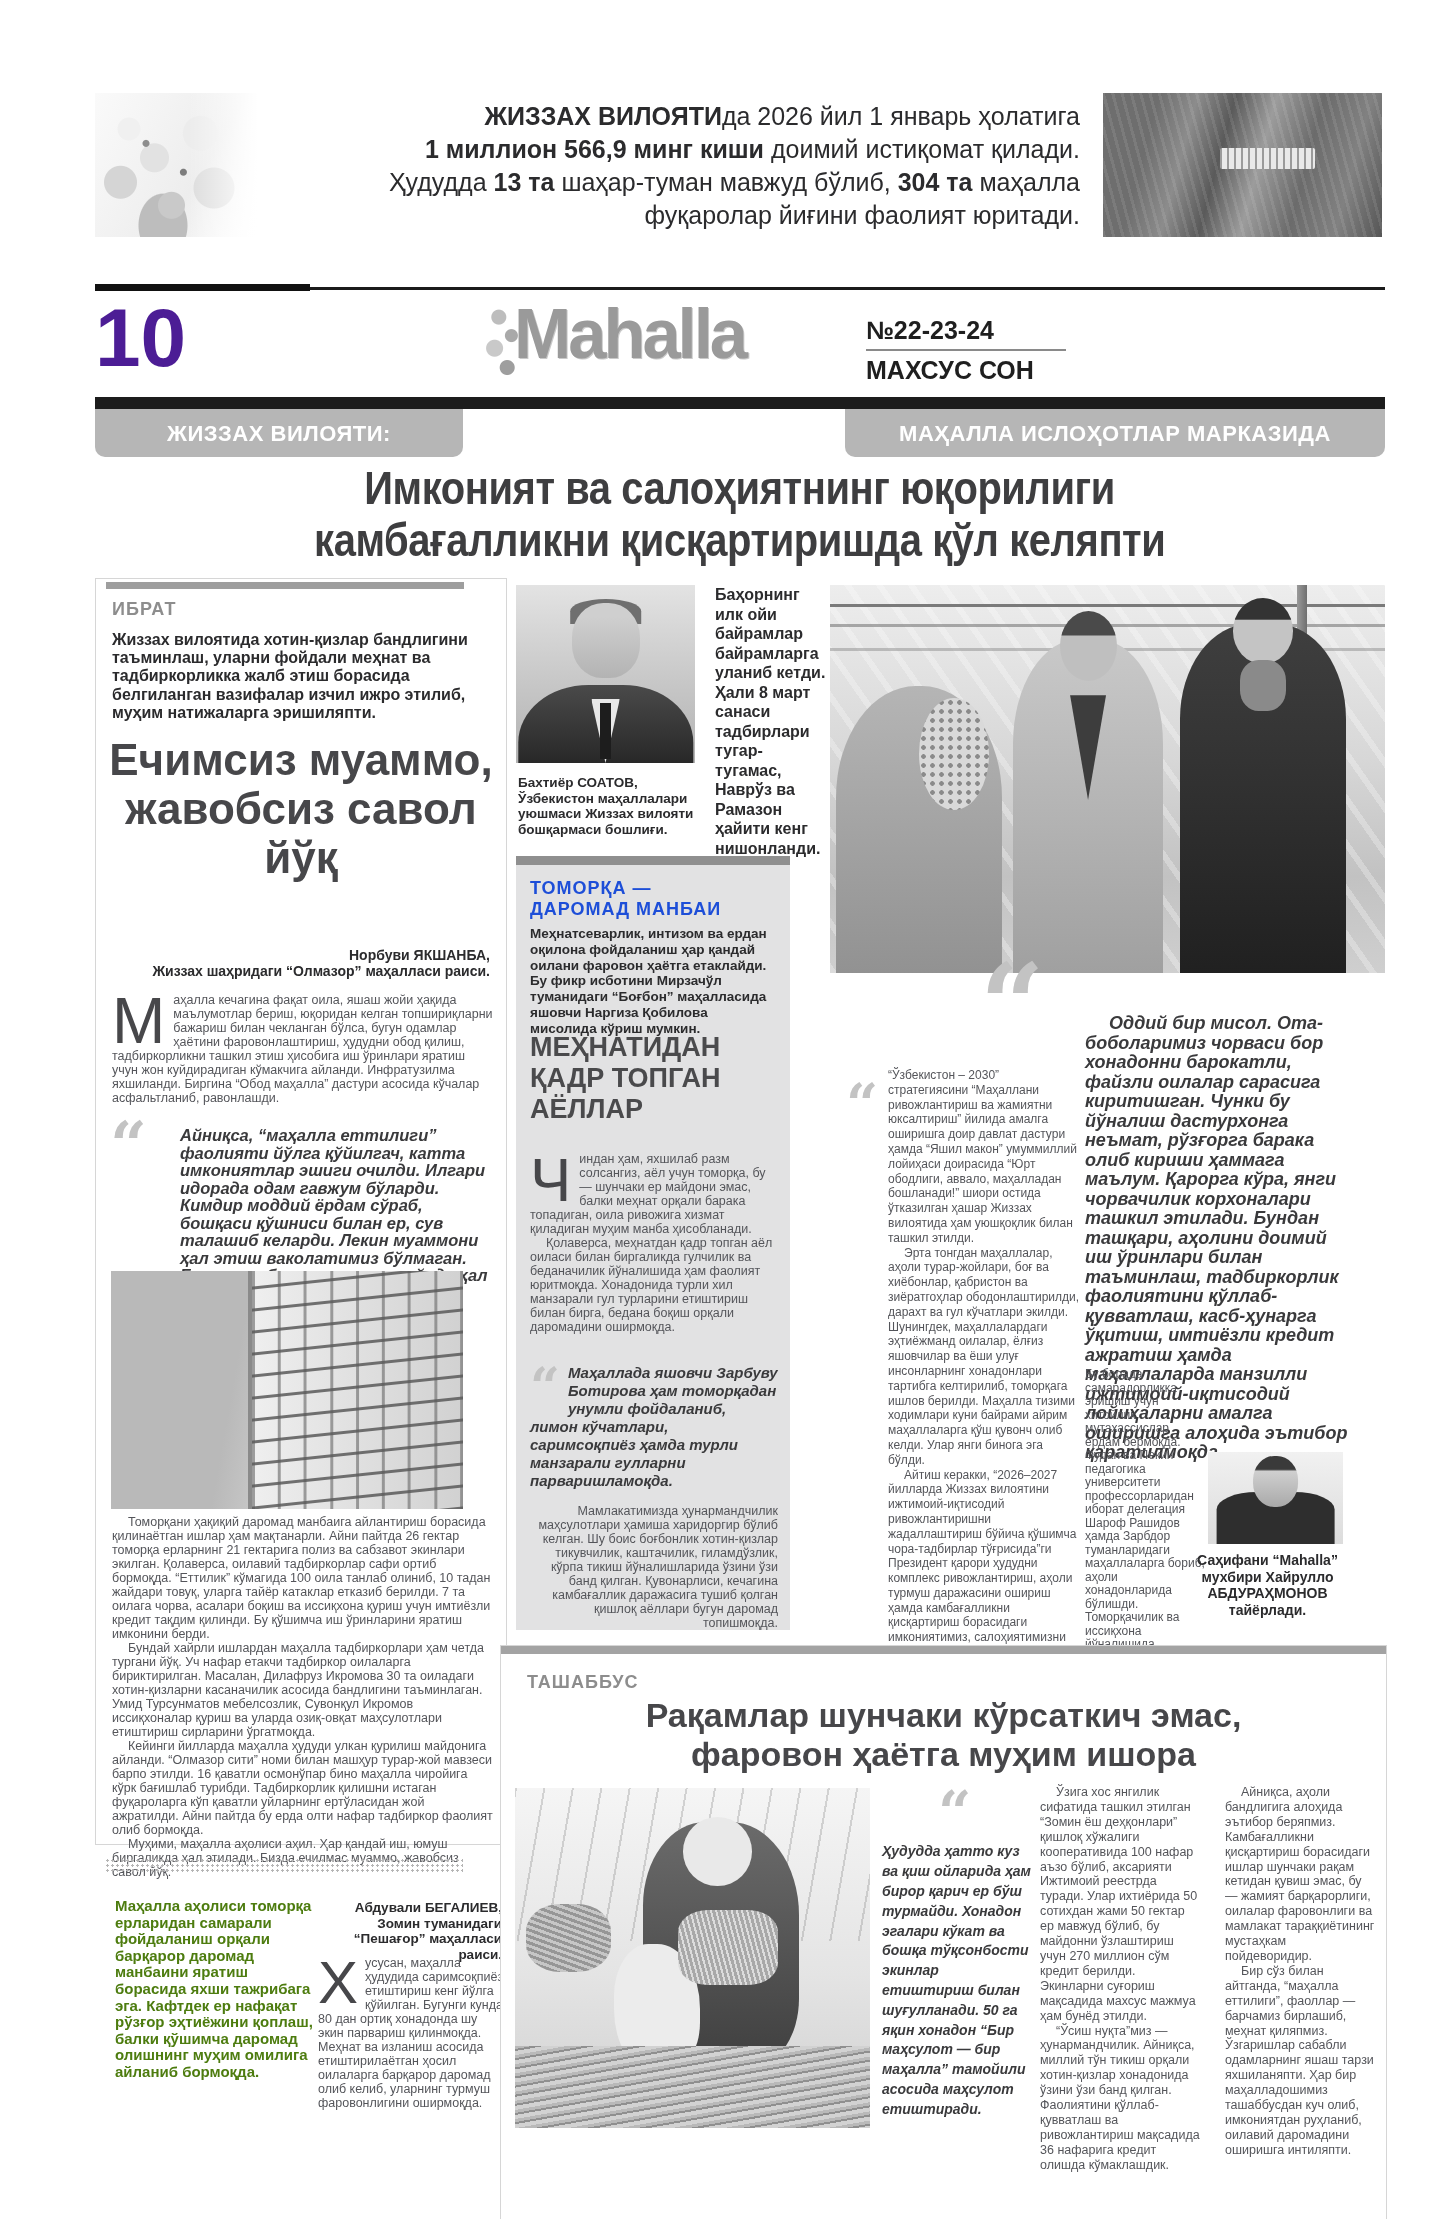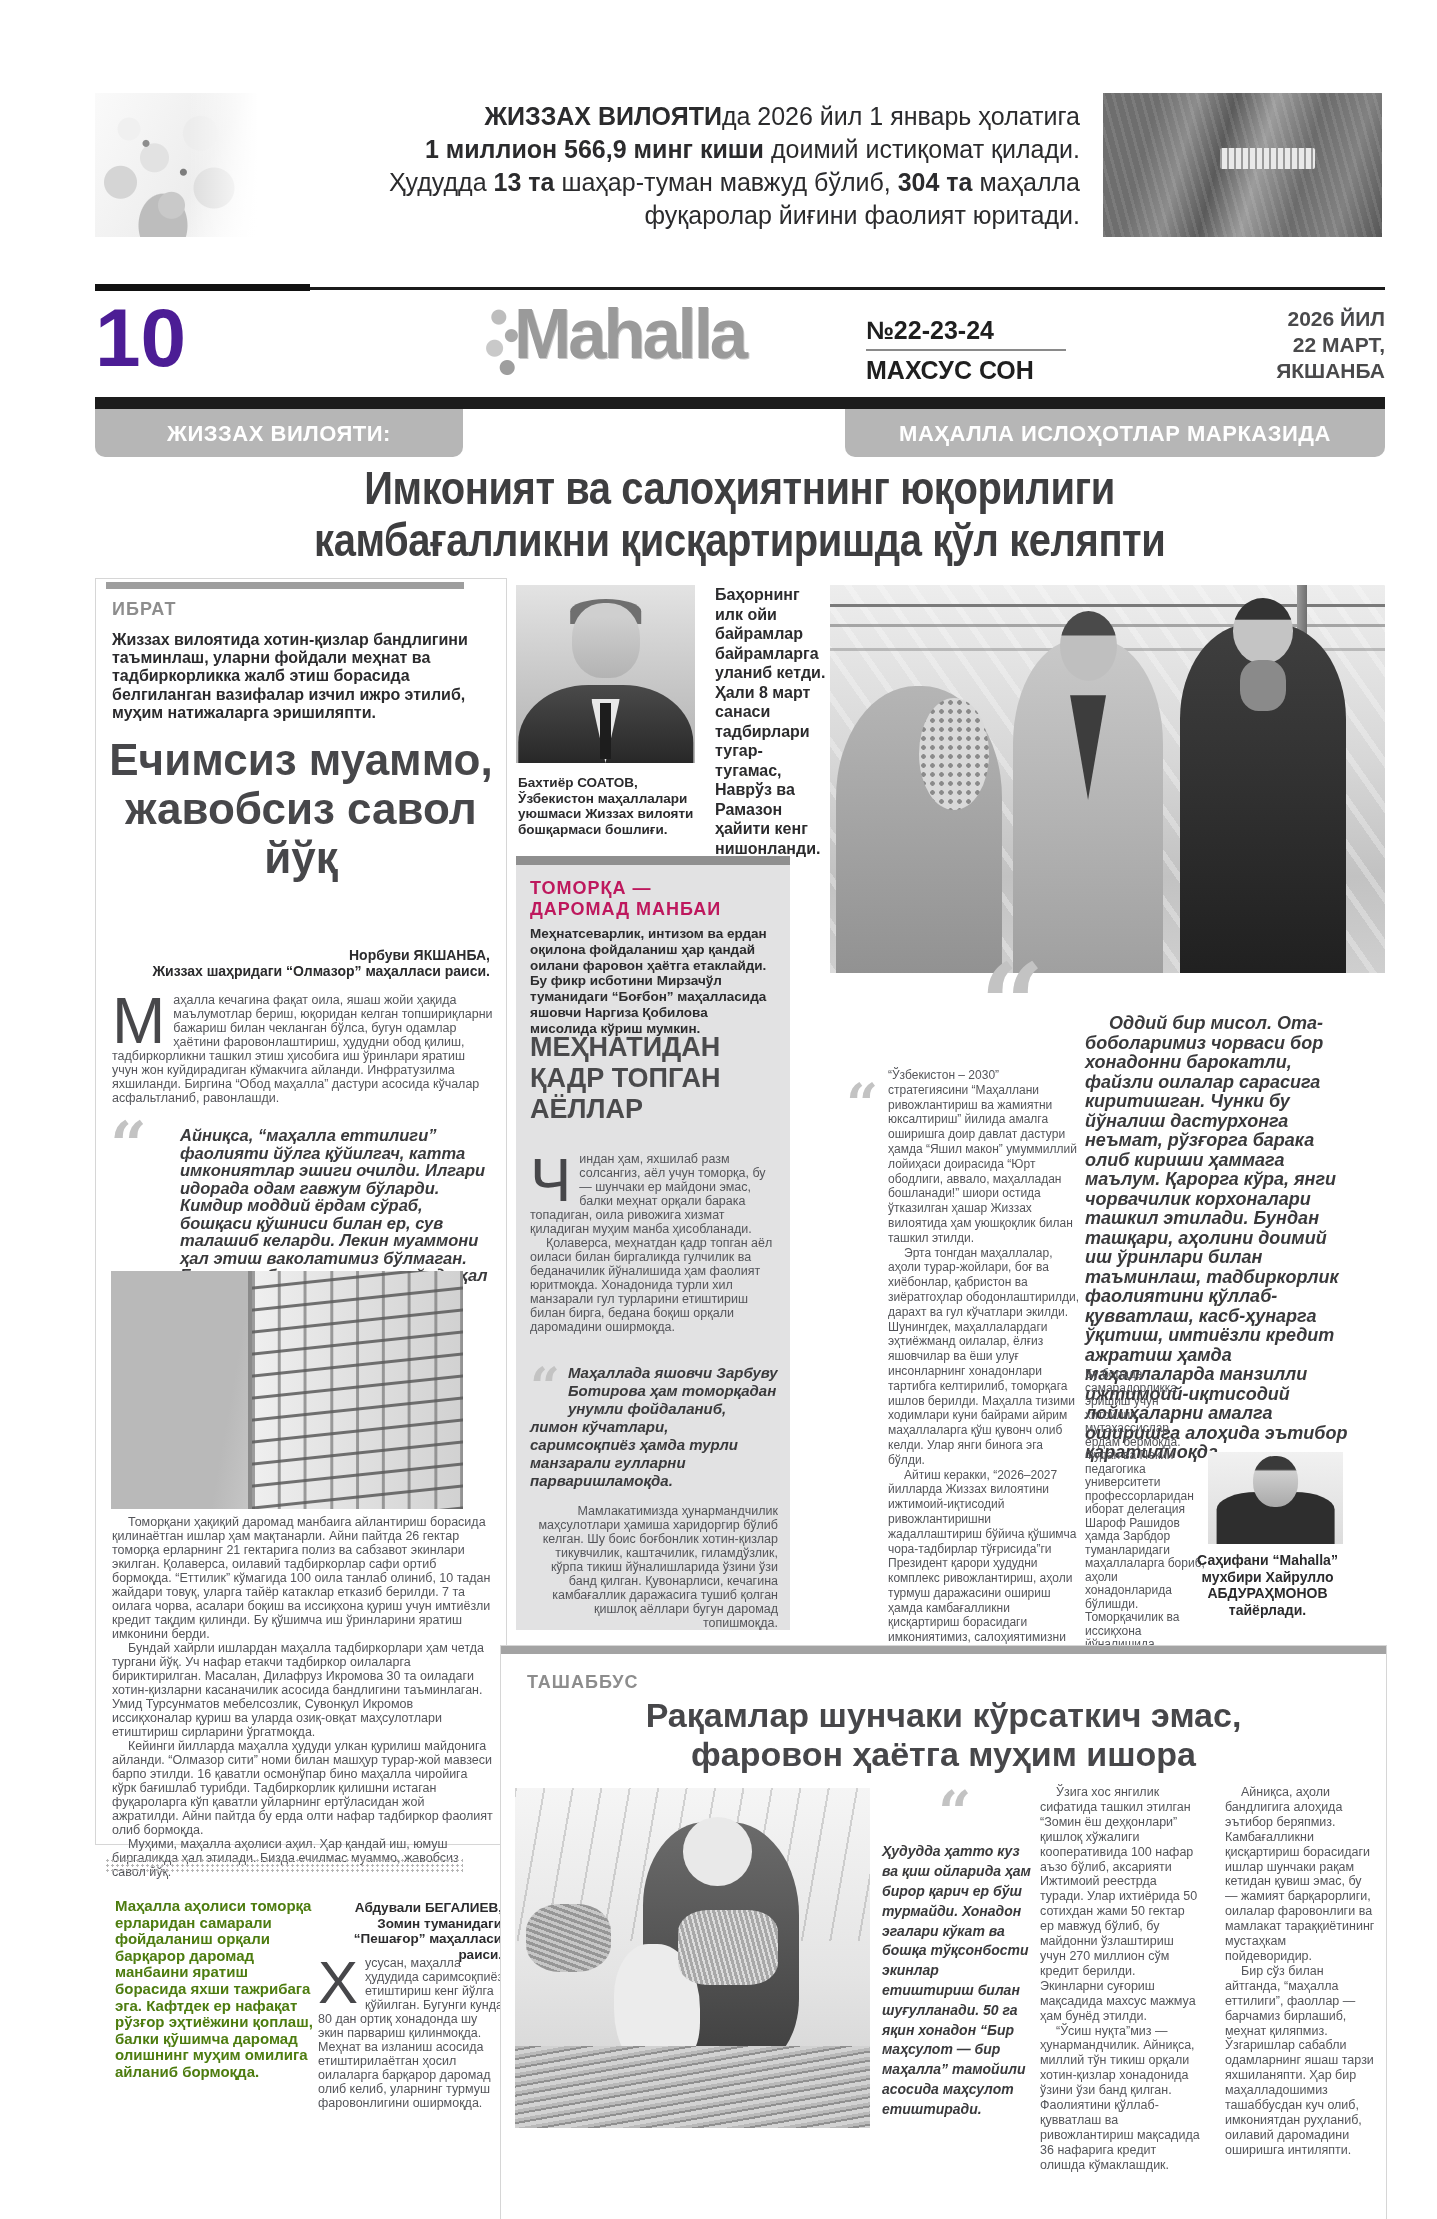--- a/index.html
+++ b/index.html
@@ -63,21 +63,21 @@
   #ibrat-qmark{left:14px;top:540px;font-size:64px;}
   #ibrat-quote{left:84px;top:548px;width:316px;font-size:16.5px;line-height:17.5px;}
   #ibrat-photo{left:15px;top:692px;width:352px;height:238px;}
   #ibrat-body2{left:16px;top:936px;width:382px;}
   
   #soatov-photo{left:516px;top:585px;width:179px;height:178px;}
   #soatov-caption{left:518px;top:775px;width:228px;font-size:13.5px;line-height:15.5px;}
   
   #tomorqa-box{left:516px;top:856px;width:274px;height:774px;background:#e2e2e3;}
   #tomorqa-accent{left:0;top:0;width:100%;height:9px;background:#8f8f8f;}
-  #tomorqa-kicker{left:14px;top:22px;width:200px;color:#be185d;line-height:21px;}
+  #tomorqa-kicker{left:14px;top:22px;width:200px;color:#1d4ed8;line-height:21px;}
   #tomorqa-lead{left:14px;top:70px;width:248px;font-size:13.5px;line-height:15.8px;font-weight:bold;color:#2b2b2d;}
   #tomorqa-title{left:14px;top:176px;width:240px;font-size:27px;line-height:31px;font-weight:bold;color:#4a4a4c;}
   #tomorqa-body{left:14px;top:296px;width:248px;}
   #tomorqa-body .dropcap{font-size:62px;line-height:52px;margin:2px 8px 0 0;}
   #tomorqa-quote-wrap{left:14px;top:508px;width:248px;}
   #tomorqa-qmark{float:left;font-size:52px;margin:2px 8px 0 0;}
   #tomorqa-quote{font-size:15px;line-height:17px;}
   #tomorqa-body3{left:14px;top:648px;width:248px;text-align:right;}
   
   #bahor-note{left:715px;top:585px;width:113px;font-size:16px;line-height:19.5px;
@@ -213,25 +213,20 @@
 
   <div class="abs" id="page-number">10</div>
   <div class="abs" id="logo-wrap">
     <div id="logo-flower"></div>
     <div id="logo-text">Mahalla</div>
   </div>
   <div class="abs" id="issue-block">
     <div id="issue-number">№22-23-24</div>
     <div id="issue-type">МАХСУС СОН</div>
   </div>
-  <div class="abs" id="date-block">
-    <div>2026 ЙИЛ</div>
-    <div>22 МАРТ,</div>
-    <div>ЯКШАНБА</div>
-  </div>
   <div class="abs" id="black-bar"></div>
   <div class="abs label-box" id="label-left">ЖИЗЗАХ  ВИЛОЯТИ:</div>
   <div class="abs label-box" id="label-right">МАҲАЛЛА ИСЛОҲОТЛАР МАРКАЗИДА</div>
 
   <div class="abs" id="main-headline">
     <div><span class="hl">Имконият ва салоҳиятнинг юқорилиги</span></div>
     <div><span class="hl">камбағалликни қисқартиришда қўл келяпти</span></div>
   </div>
 
   <div class="art-box" id="ibrat-box">

